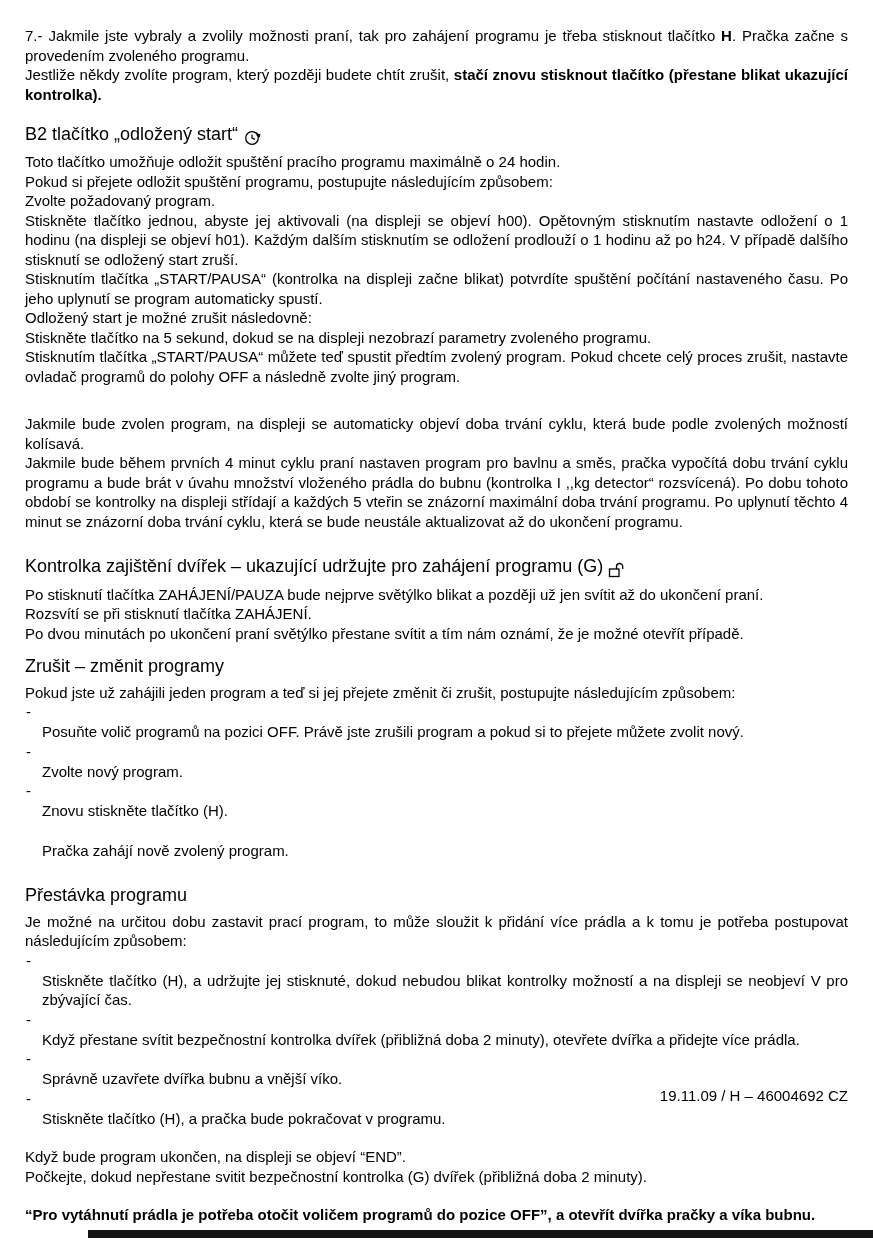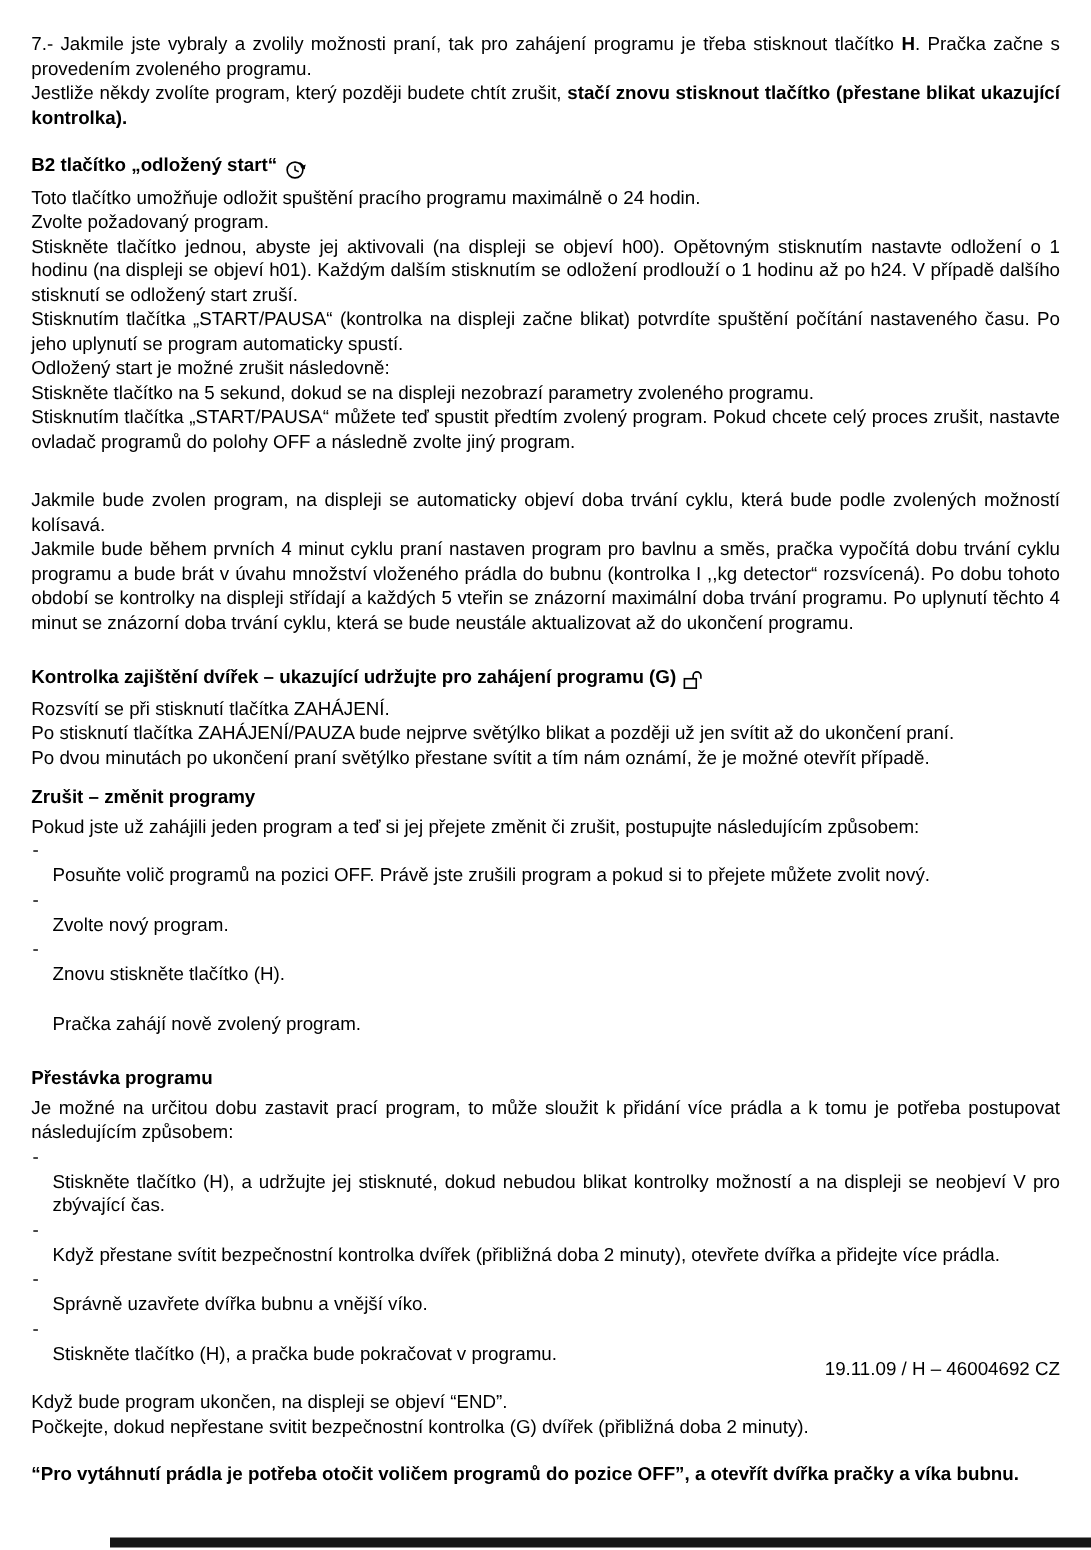--- a/index.html
+++ b/index.html
@@ -14,23 +14,23 @@
     font-family: "Liberation Sans", "DejaVu Sans", sans-serif;
     font-size: 15px;
     line-height: 1.3;
     padding: 26px 25px 0 25px;
     overflow: hidden;
   }
   p.para { margin: 0; text-align: justify; }
   .bold { font-weight: bold; }
   h3.heading {
     margin: 0;
-    font-size: 15px;
+    font-size: 18px;
     line-height: 1.3;
-    font-weight: bold;
+    font-weight: normal;
     display: block;
   }
   .heading .icon {
     display: inline-block;
     vertical-align: -2px;
     margin-left: 5px;
   }
   .icon svg { display: inline-block; vertical-align: middle; }
   .gap-4  { height: 4px; }
   .gap-12 { height: 12px; }
@@ -66,42 +66,43 @@
   <div class="gap-19"></div>
 
   <h3 class="heading"><span>B2 tlačítko „odložený start“</span><span class="icon"><svg width="20" height="18" viewBox="0 0 20 18">
           <circle cx="9" cy="10" r="6.3" fill="none" stroke="#000" stroke-width="1.3"></circle>
           <path d="M9 6.6 L9 10 L12 11.4" fill="none" stroke="#000" stroke-width="1.2"></path>
           <path d="M12.5 4.2 A7.6 7.6 0 0 1 16.4 9.2" fill="none" stroke="#000" stroke-width="1.2"></path>
           <path d="M17.6 5.6 L16.5 9.6 L13.2 7.4 Z" fill="#000"></path>
         </svg></span></h3>
   <div class="gap-4"></div>
   <p class="para">Toto tlačítko umožňuje odložit spuštění pracího programu maximálně o 24 hodin.</p>
+  <p class="para">Pokud si přejete odložit spuštění programu, postupujte následujícím způsobem:</p>
   <p class="para">Zvolte požadovaný program.</p>
   <p class="para">Stiskněte tlačítko jednou, abyste jej aktivovali (na displeji se objeví h00). Opětovným stisknutím nastavte odložení o 1 hodinu (na displeji se objeví h01). Každým dalším stisknutím se odložení prodlouží o 1 hodinu až po h24. V případě dalšího stisknutí se odložený start zruší.</p>
   <p class="para">Stisknutím tlačítka „START/PAUSA“ (kontrolka na displeji začne blikat) potvrdíte spuštění počítání nastaveného času. Po jeho uplynutí se program automaticky spustí.</p>
   <p class="para">Odložený start je možné zrušit následovně:</p>
   <p class="para">Stiskněte tlačítko na 5 sekund, dokud se na displeji nezobrazí parametry zvoleného programu.</p>
   <p class="para">Stisknutím tlačítka „START/PAUSA“ můžete teď spustit předtím zvolený program. Pokud chcete celý proces zrušit, nastavte ovladač programů do polohy OFF a následně zvolte jiný program.</p>
 
   <div class="gap-24"></div>
 
   <div class="gap-4"></div>
   <p class="para">Jakmile bude zvolen program, na displeji se automaticky objeví doba trvání cyklu, která bude podle zvolených možností kolísavá.</p>
   <p class="para">Jakmile bude během prvních 4 minut cyklu praní nastaven program pro bavlnu a směs, pračka vypočítá dobu trvání cyklu programu a bude brát v úvahu množství vloženého prádla do bubnu (kontrolka I ,,kg detector“ rozsvícená). Po dobu tohoto období se kontrolky na displeji střídají a každých 5 vteřin se znázorní maximální doba trvání programu. Po uplynutí těchto 4 minut se znázorní doba trvání cyklu, která se bude neustále aktualizovat až do ukončení programu.</p>
 
   <div class="gap-24"></div>
 
   <h3 class="heading"><span>Kontrolka zajištění dvířek – ukazující udržujte pro zahájení programu (G)</span><span class="icon"><svg width="17" height="16" viewBox="0 0 17 16">
           <rect x="1.5" y="7" width="9.5" height="7.5" fill="none" stroke="#000" stroke-width="1.3"></rect>
           <path d="M8.5 7 L8.5 4.6 A3.1 3.1 0 0 1 14.7 4.6 L14.7 7" fill="none" stroke="#000" stroke-width="1.3"></path>
         </svg></span></h3>
   <div class="gap-4"></div>
+  <p class="para">Po stisknutí tlačítka ZAHÁJENÍ/PAUZA bude nejprve světýlko blikat a později už jen svítit až do ukončení praní.</p>
   <p class="para">Rozsvítí se při stisknutí tlačítka ZAHÁJENÍ.</p>
-  <p class="para">Po stisknutí tlačítka ZAHÁJENÍ/PAUZA bude nejprve světýlko blikat a později už jen svítit až do ukončení praní.</p>
   <p class="para">Po dvou minutách po ukončení praní světýlko přestane svítit a tím nám oznámí, že je možné otevřít případě.</p>
 
   <div class="gap-12"></div>
 
   <h3 class="heading"><span>Zrušit – změnit programy</span></h3>
   <div class="gap-4"></div>
   <p class="para">Pokud jste už zahájili jeden program a teď si jej přejete změnit či zrušit, postupujte následujícím způsobem:</p>
   <div class="li">
       <span class="dash">-</span>
       <span class="txt">Posuňte volič programů na pozici OFF. Právě jste zrušili program a pokud si to přejete můžete zvolit nový.</span>

